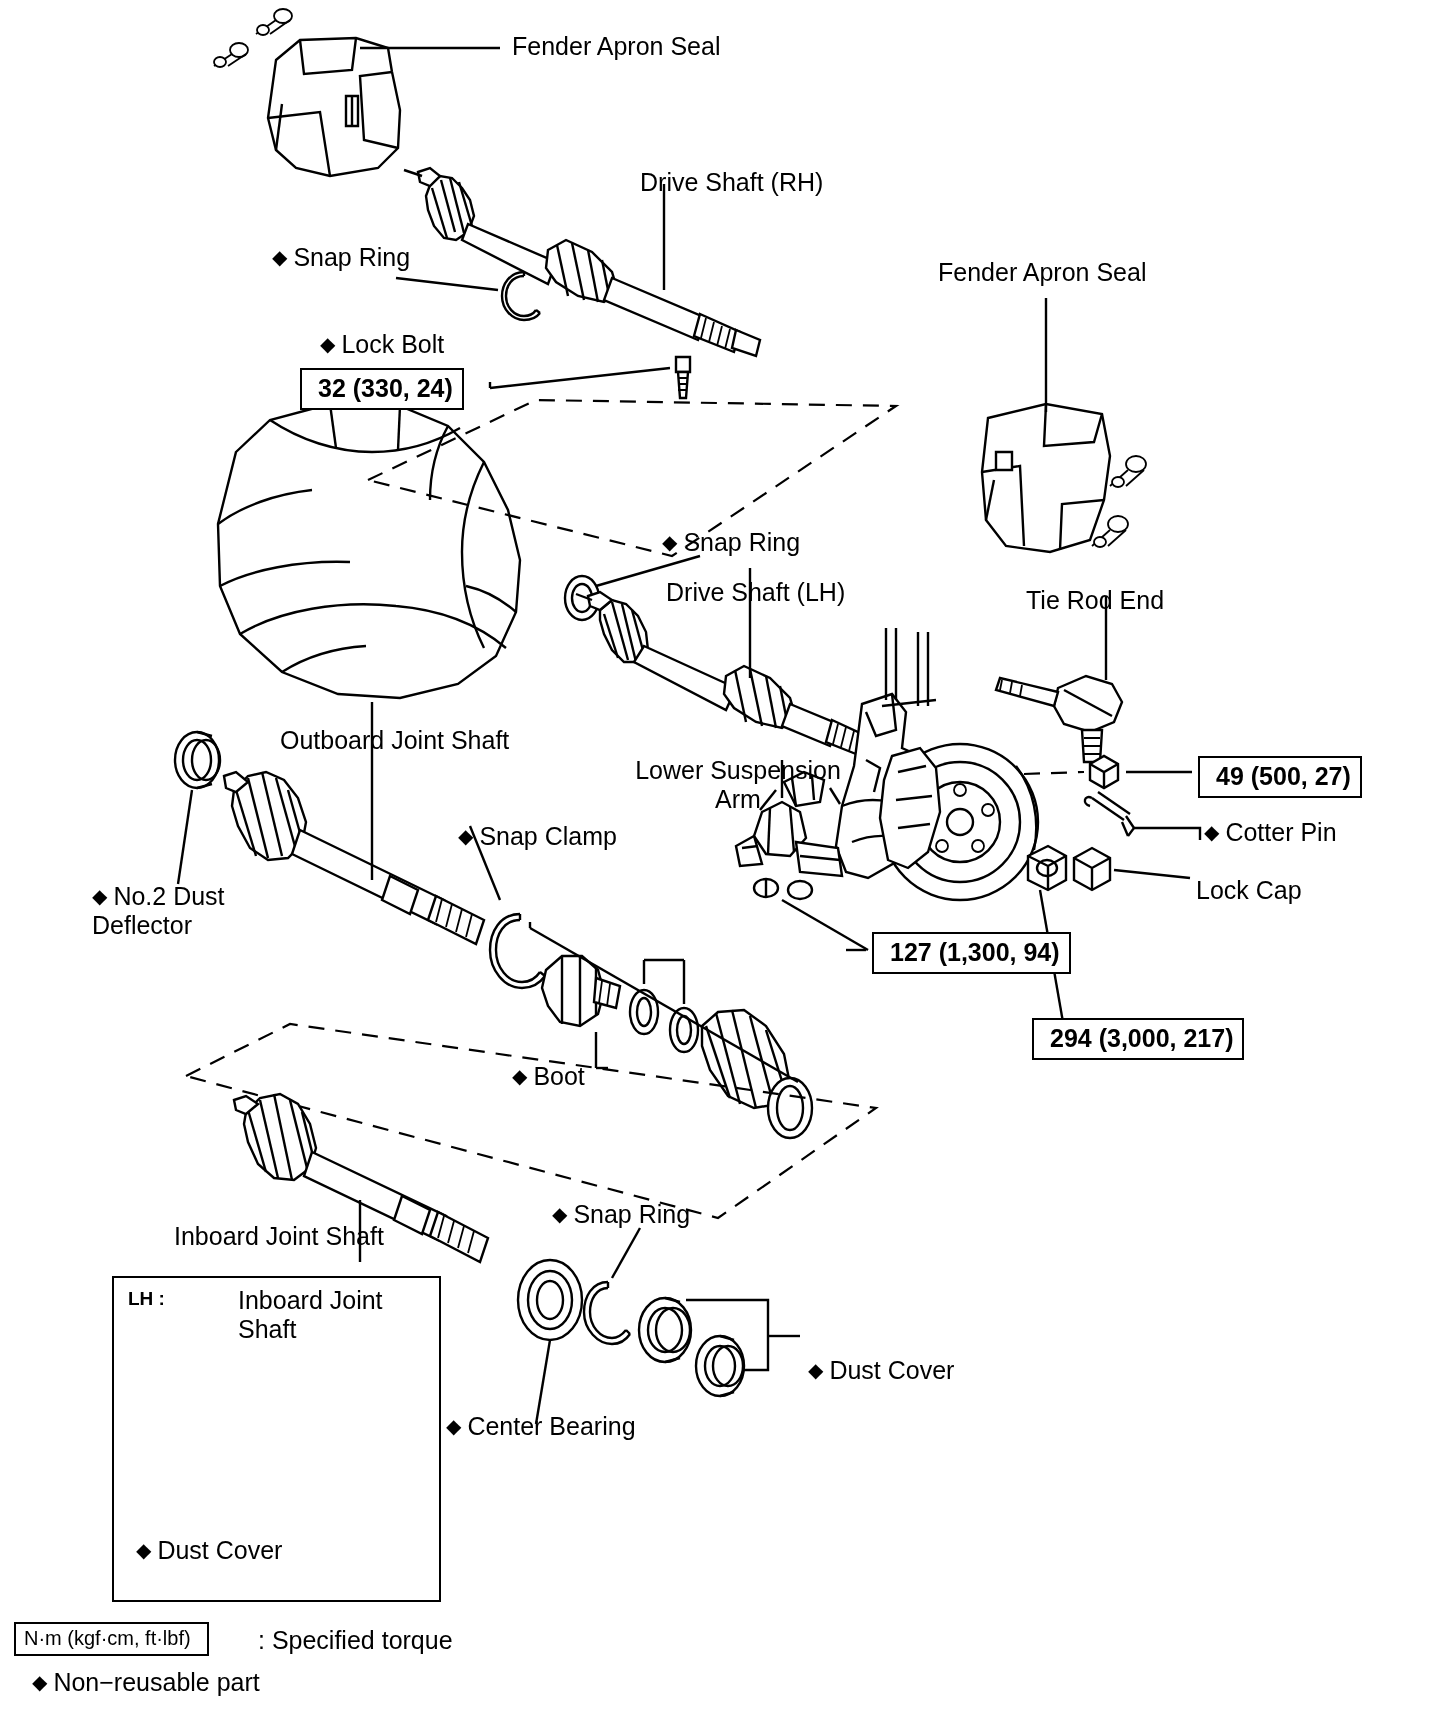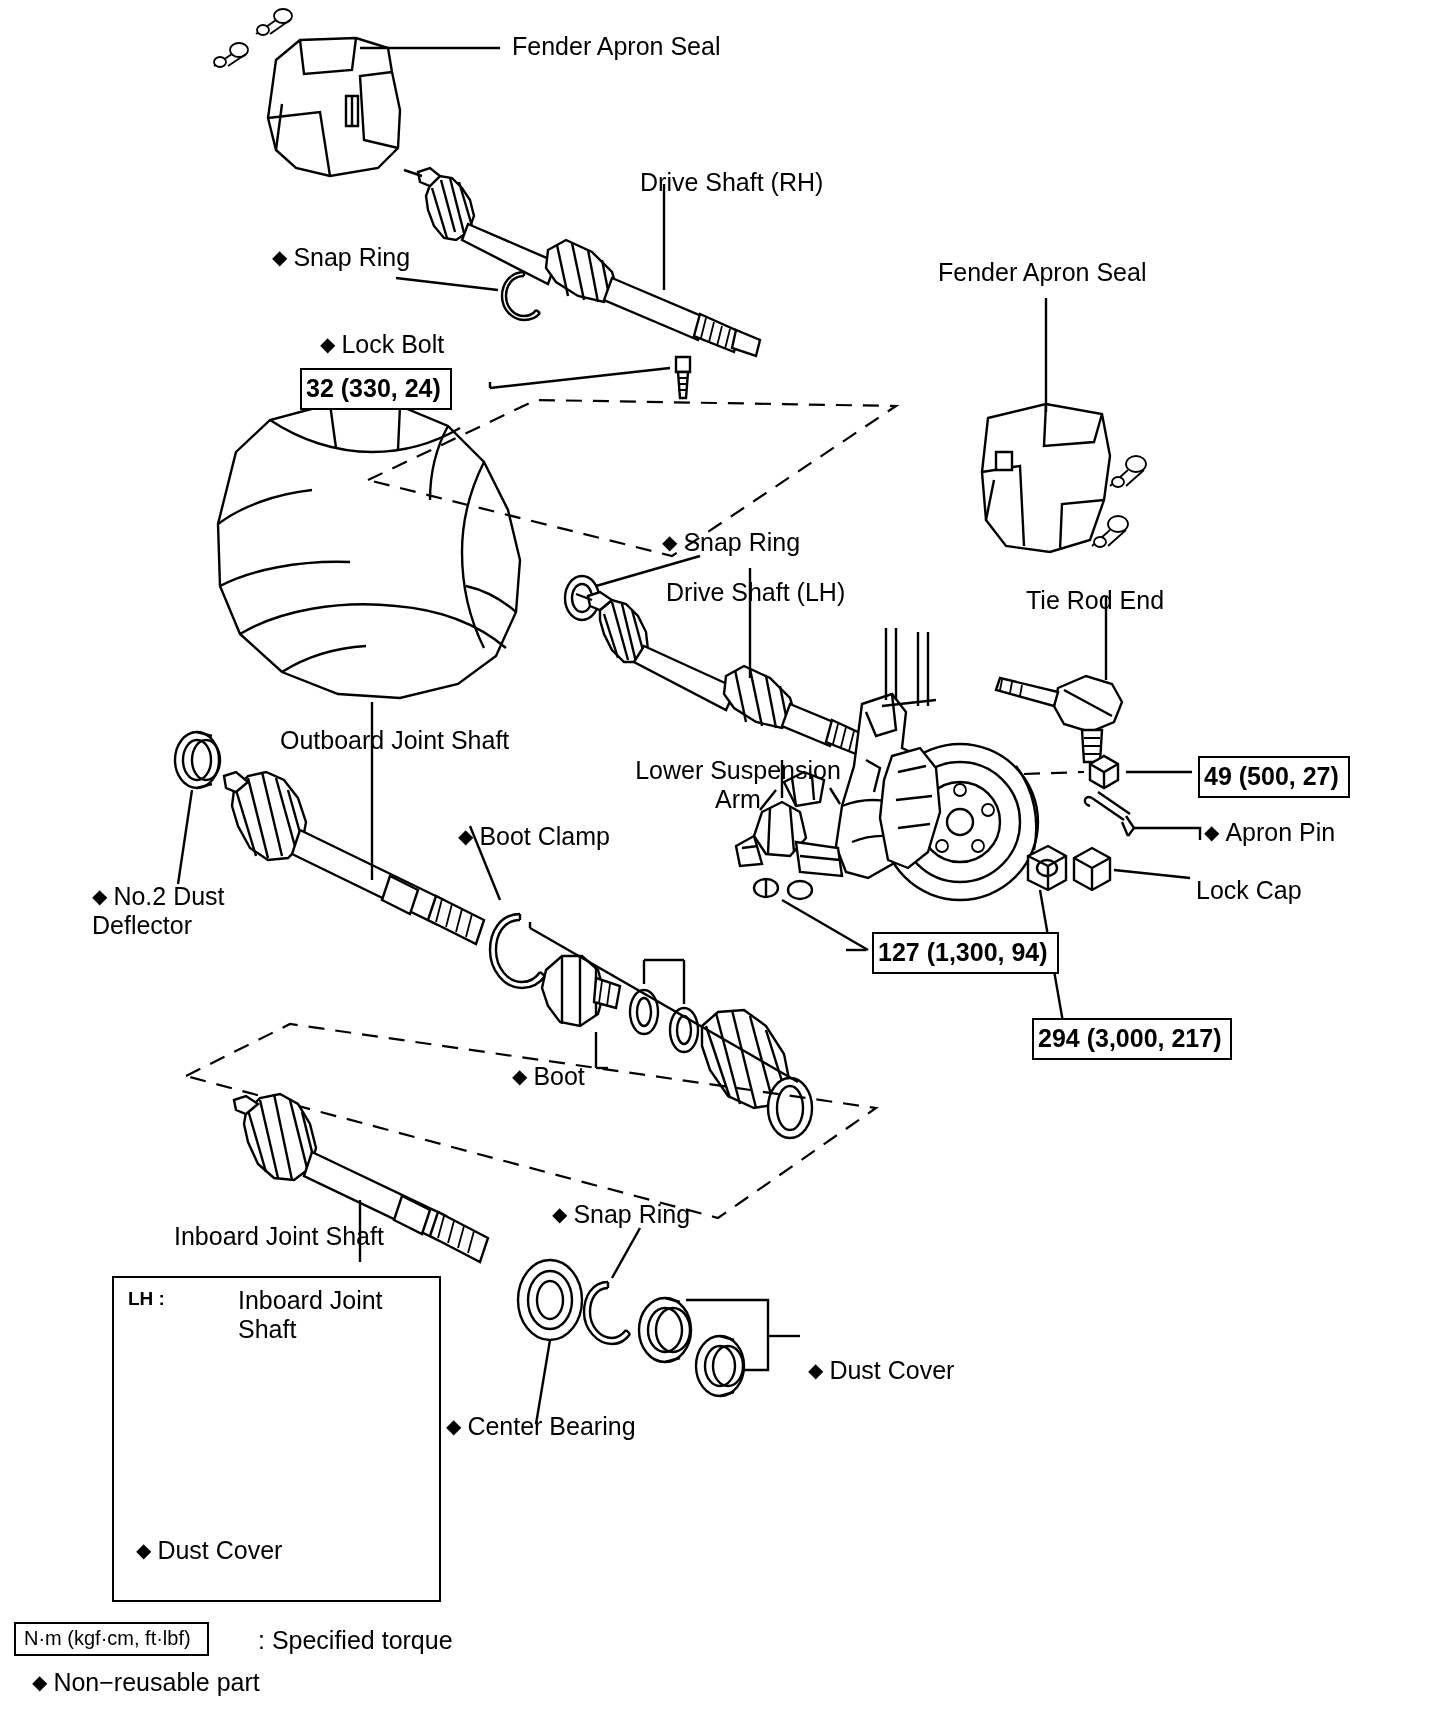--- a/index.html
+++ b/index.html
@@ -39,21 +39,21 @@
     margin-right: 6px;
     font-size: 20px;
   }
   .torque-box {
     position: absolute;
     border: 2.5px solid #000;
     background: #fff;
     font-family: "Liberation Sans", sans-serif;
     font-weight: bold;
     font-size: 25px;
-    padding: 4px 9px 5px 4px;
+    padding: 4px 9px 5px 16px;
     white-space: nowrap;
   }
   .lh-box {
     position: absolute;
     border: 2.5px solid #000;
     background: #fff;
   }
   .lh-title {
     position: absolute;
     font-weight: bold;
@@ -471,25 +471,25 @@
 <div class="lbl" style="left:666px; top:578px;"><span>Drive Shaft (LH)</span></div>
 
 <div class="lbl" style="left:1026px; top:586px;"><span>Tie Rod End</span></div>
 
 <div class="torque-box" style="left:1198px; top:756px;"><span>49 (500, 27)</span></div>
 
 <div class="lbl" style="left:280px; top:726px;"><span>Outboard Joint Shaft</span></div>
 
 <div class="lbl two-line" style="left:622px; top:756px; width:232px;"><span>Lower Suspension Arm</span></div>
 
-<div class="lbl" style="left:1204px; top:818px;"><span class="diamond">◆</span><span>Apron Pin</span></div>
+<div class="lbl" style="left:1204px; top:818px;"><span class="diamond">◆</span><span>Cotter Pin</span></div>
 
 <div class="lbl" style="left:1196px; top:876px;"><span>Lock Cap</span></div>
 
-<div class="lbl" style="left:458px; top:822px;"><span class="diamond">◆</span><span>Boot Clamp</span></div>
+<div class="lbl" style="left:458px; top:822px;"><span class="diamond">◆</span><span>Snap Clamp</span></div>
 
 <div class="lbl two-line" style="left:92px; top:882px; width:190px; text-align:left;"><span class="diamond">◆</span><span>No.2 Dust Deflector</span></div>
 
 <div class="torque-box" style="left:872px; top:932px;"><span>127 (1,300, 94)</span></div>
 
 <div class="lbl" style="left:512px; top:1062px;"><span class="diamond">◆</span><span>Boot</span></div>
 
 <div class="torque-box" style="left:1032px; top:1018px;"><span>294 (3,000, 217)</span></div>
 
 <div class="lbl" style="left:174px; top:1222px;"><span>Inboard Joint Shaft</span></div>

